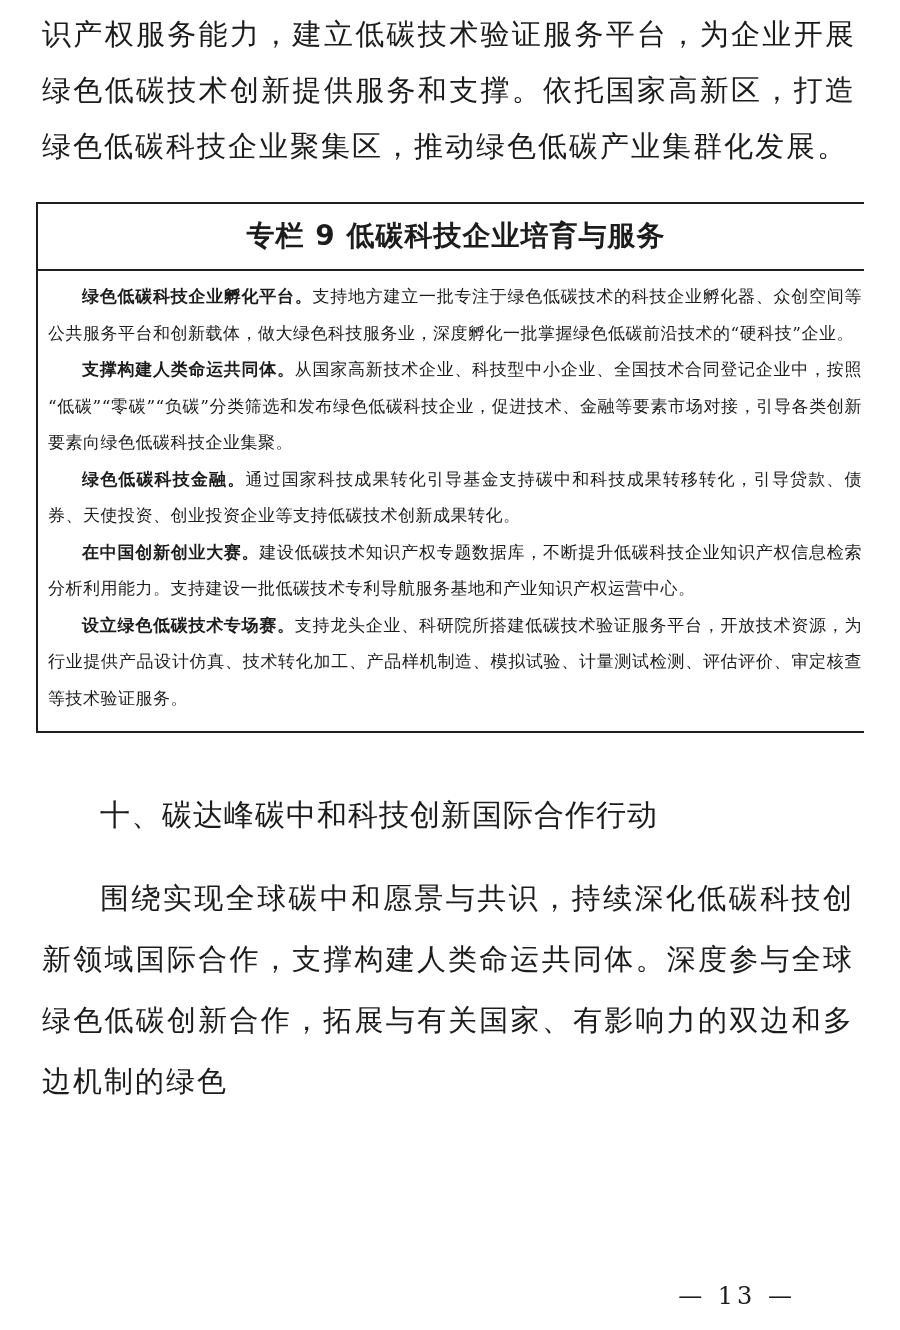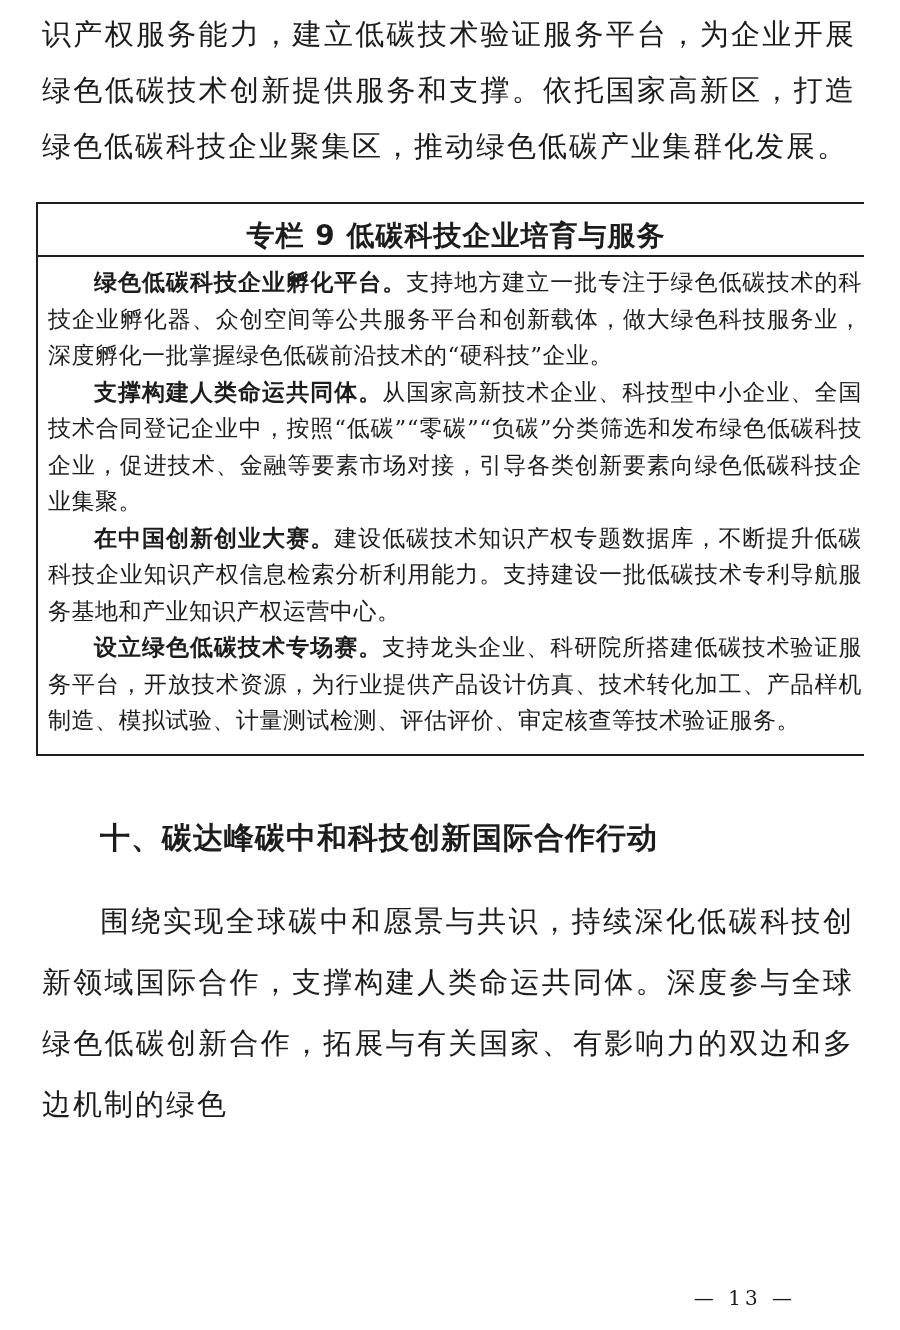--- a/index.html
+++ b/index.html
@@ -27,78 +27,79 @@
   .column-box {
     width: 840px;
     margin: 28px auto 0 auto;
     border: 2px solid #1f1f1f;
   }
   .column-box .box-title {
     text-align: center;
     font-family: "DejaVu Sans", "Liberation Sans", sans-serif;
     font-weight: bold;
     font-size: 28px;
-    padding: 13px 0 0 0;
+    padding: 13px 0 14px 0;
     border-bottom: 2px solid #1f1f1f;
     letter-spacing: 1px;
   }
   .column-box .box-body {
     padding: 7px 12px 15px 10px;
-    font-size: 23px;
+    font-size: 17px;
     line-height: 36.5px;
     text-align: justify;
     text-justify: inter-ideograph;
     letter-spacing: 0.5px;
   }
   .column-box .box-body p {
     text-indent: 2em;
   }
   .column-box .box-body .lead {
     font-family: "DejaVu Sans", "Liberation Sans", sans-serif;
     font-weight: bold;
   }
   
   .section-heading {
     margin: 62px 0 0 64px;
     font-family: "DejaVu Sans", "Liberation Sans", sans-serif;
-    font-weight: bold;
+    font-weight: normal;
     font-size: 30px;
     letter-spacing: 1px;
   }
   
   .bottom-para {
     margin: 32px 10px 0 6px;
     font-size: 29px;
     line-height: 61px;
     letter-spacing: 2px;
     text-indent: 2em;
     text-align: justify;
     text-justify: inter-ideograph;
   }
   
   .page-number {
     position: absolute;
     right: 68px;
     bottom: 20px;
-    font-size: 20px;
+    font-size: 24px;
     letter-spacing: 4px;
   }
 </style>
 </head>
 <body>
 
 <div class="page">
 
   <p class="top-para">识产权服务能力，建立低碳技术验证服务平台，为企业开展绿色低碳技术创新提供服务和支撑。依托国家高新区，打造绿色低碳科技企业聚集区，推动绿色低碳产业集群化发展。</p>
 
   <div class="column-box">
     <div class="box-title">专栏 9 低碳科技企业培育与服务</div>
     <div class="box-body">
       <p><span class="lead">绿色低碳科技企业孵化平台。</span><span>支持地方建立一批专注于绿色低碳技术的科技企业孵化器、众创空间等公共服务平台和创新载体，做大绿色科技服务业，深度孵化一批掌握绿色低碳前沿技术的“硬科技”企业。</span></p>
       <p><span class="lead">支撑构建人类命运共同体。</span><span>从国家高新技术企业、科技型中小企业、全国技术合同登记企业中，按照“低碳”“零碳”“负碳”分类筛选和发布绿色低碳科技企业，促进技术、金融等要素市场对接，引导各类创新要素向绿色低碳科技企业集聚。</span></p>
+      <p><span class="lead">绿色低碳科技金融。</span><span>通过国家科技成果转化引导基金支持碳中和科技成果转移转化，引导贷款、债券、天使投资、创业投资企业等支持低碳技术创新成果转化。</span></p>
       <p><span class="lead">在中国创新创业大赛。</span><span>建设低碳技术知识产权专题数据库，不断提升低碳科技企业知识产权信息检索分析利用能力。支持建设一批低碳技术专利导航服务基地和产业知识产权运营中心。</span></p>
       <p><span class="lead">设立绿色低碳技术专场赛。</span><span>支持龙头企业、科研院所搭建低碳技术验证服务平台，开放技术资源，为行业提供产品设计仿真、技术转化加工、产品样机制造、模拟试验、计量测试检测、评估评价、审定核查等技术验证服务。</span></p>
     </div>
   </div>
 
   <h2 class="section-heading">十、碳达峰碳中和科技创新国际合作行动</h2>
 
   <p class="bottom-para">围绕实现全球碳中和愿景与共识，持续深化低碳科技创新领域国际合作，支撑构建人类命运共同体。深度参与全球绿色低碳创新合作，拓展与有关国家、有影响力的双边和多边机制的绿色</p>
 
   <div class="page-number">— 13 —</div>

